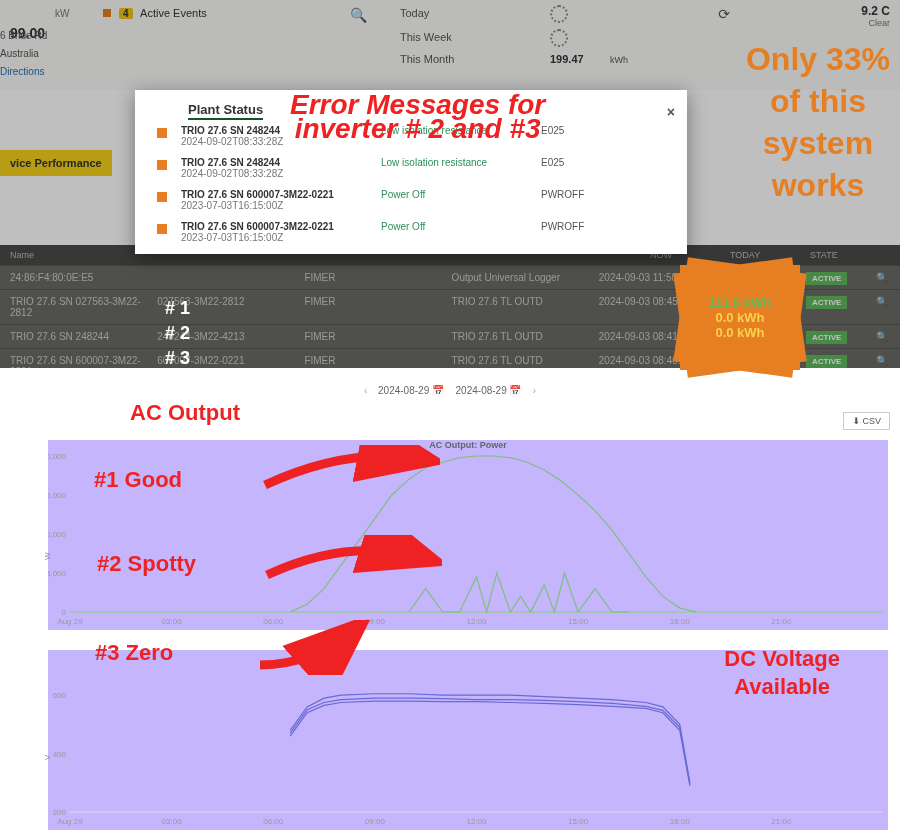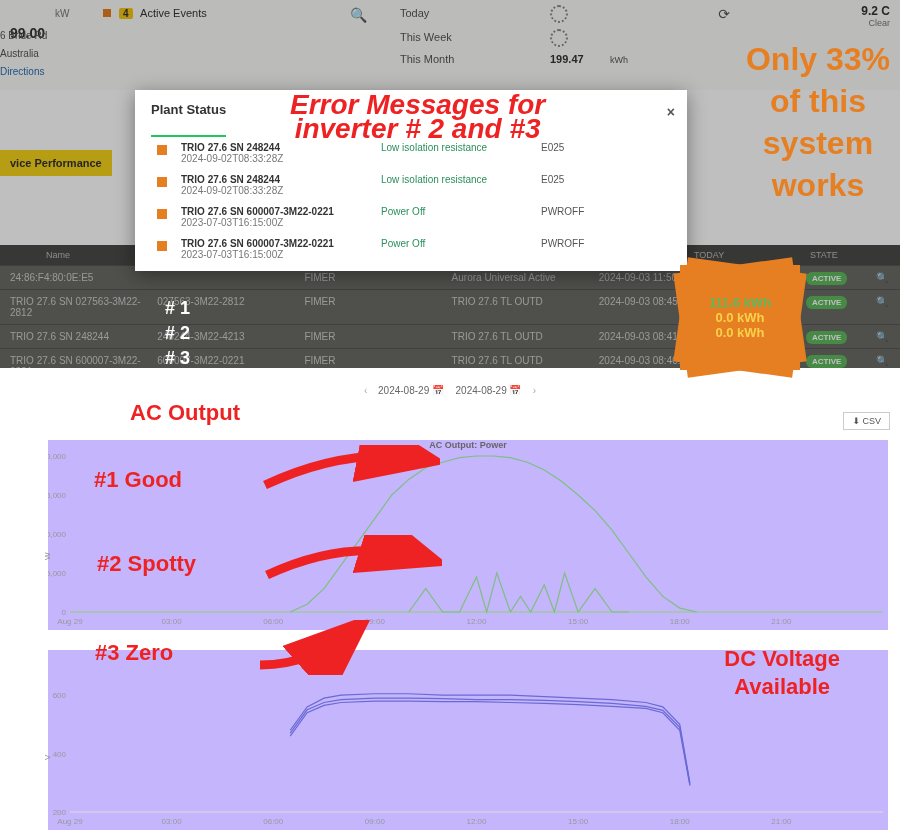--- a/index.html
+++ b/index.html
@@ -22,21 +22,21 @@
   .top .col2 .val{display:inline-block;width:60px;font-weight:bold;color:#333;}
   .top .col2 .unit{display:inline-block;width:30px;font-size:9px;}
   .top .spinner{display:inline-block;width:14px;height:14px;border:2px dotted #888;border-radius:50%;vertical-align:middle;}
   .top .weather{position:absolute;right:10px;top:4px;text-align:right;font-size:12px;}
   .top .weather .temp{font-weight:bold;}
   .top .weather .cond{font-size:9px;color:#777;}
   .top .reload{position:absolute;right:170px;top:6px;font-size:14px;color:#555;}
   .perf-btn{position:absolute;left:0;top:150px;background:#f3d21a;color:#333;padding:7px 10px;font-size:11px;font-weight:bold;}
   
   .modal{position:absolute;left:135px;top:90px;width:520px;background:#fff;box-shadow:0 4px 18px rgba(0,0,0,.4);z-index:20;padding:12px 16px 6px;}
-  .modal .title{font-weight:bold;font-size:13px;border-bottom:2px solid #22c55e;display:inline-block;padding-bottom:18px;}
+  .modal .title{font-weight:bold;font-size:13px;border-bottom:2px solid #14532d;display:inline-block;padding-bottom:1px;margin-left:37px;}
   .modal .close{position:absolute;right:12px;top:14px;font-size:14px;font-weight:bold;color:#555;cursor:pointer;}
   .modal .row{display:flex;align-items:flex-start;padding:5px 0;font-size:10px;}
   .modal .sq{width:10px;height:10px;background:#e67e22;margin:3px 14px 0 6px;flex:0 0 10px;}
   .modal .dev{flex:0 0 200px;}
   .modal .dev .name{font-weight:bold;color:#333;}
   .modal .dev .ts{color:#777;}
   .modal .msg{flex:0 0 160px;color:#2a8f5a;}
   .modal .code{flex:0 0 60px;color:#555;}
   
   .ann{position:absolute;z-index:30;font-weight:bold;color:#e22;font-family:Arial;pointer-events:none;}
@@ -47,26 +47,26 @@
   .ann.acout{left:130px;top:400px;font-size:22px;color:#e22;}
   .ann.good{left:94px;top:467px;font-size:22px;color:#e22;}
   .ann.spotty{left:97px;top:551px;font-size:22px;color:#e22;}
   .ann.zero{left:95px;top:640px;font-size:22px;color:#e22;}
   .ann.dc{right:60px;top:645px;font-size:22px;color:#e22;text-align:center;line-height:28px;}
   
   .arrow{position:absolute;z-index:29;pointer-events:none;}
   
   .tbl{position:absolute;left:0;top:245px;width:900px;font-size:10px;color:#ddd;}
   .tbl .hdr{display:flex;background:#4a4a48;color:#bbb;padding:5px 10px;font-size:9px;}
-  .tbl .hdr span{flex:1;margin-left:36px;}
+  .tbl .hdr span{flex:1;}
   .tbl .hdr .act{flex:0 0 80px;}
   .tbl .r{display:flex;color:#ccc;padding:6px 10px;background:#6a6a66;border-top:1px solid #555;}
   .tbl .r span{flex:1;}
   .tbl .r .srch{flex:0 0 14px;color:#999;}
-  .active-badge{background:#5eb85e;color:#fff;font-size:8px;padding:2px 6px;border-radius:6px;font-weight:bold;}
+  .active-badge{background:#5eb85e;color:#fff;font-size:8px;padding:2px 6px;border-radius:0;font-weight:bold;}
   
   .stamp{position:absolute;right:100px;top:265px;width:120px;height:105px;background:#e67e22;z-index:25;display:flex;flex-direction:column;align-items:center;justify-content:center;}
   .stamp::before,.stamp::after{content:'';position:absolute;width:100%;height:100%;background:#e67e22;}
   .stamp::before{transform:rotate(8deg);} .stamp::after{transform:rotate(-8deg);}
   .stamp span{position:relative;z-index:1;font-weight:bold;font-size:13px;}
   .stamp .g{color:#5eb85e;} .stamp .y1{color:#f8d24a;} .stamp .y2{color:#f8d24a;}
   
   .charts{position:absolute;left:0;top:368px;width:900px;height:470px;background:#fff;}
   .dates{position:absolute;left:0;top:385px;width:900px;text-align:center;font-size:10px;color:#666;z-index:8;}
   .dates .chev{display:inline-block;padding:0 8px;color:#aaa;}
@@ -116,21 +116,21 @@
         <span></span>
     <span class="act">NOW</span>
     <span class="act">TODAY</span>
     <span class="act">STATE</span>
   </div>
   <div id="tbl-rows">
         <div class="r">
           <span>24:86:F4:80:0E:E5</span>
           <span></span>
           <span>FIMER</span>
-          <span>Aurora Universal Active</span>
+          <span>Output Universal Logger</span>
           <span>2024-09-03 11:50:11 ACST</span>
           <span style="flex:0 0 60px"></span>
           <span style="flex:0 0 70px"><span class="active-badge">ACTIVE</span></span>
           <span class="srch">🔍</span>
         </div>
         <div class="r">
           <span>TRIO 27.6 SN 027563-3M22-2812</span>
           <span>027563-3M22-2812</span>
           <span>FIMER</span>
           <span>TRIO 27.6 TL OUTD</span>

